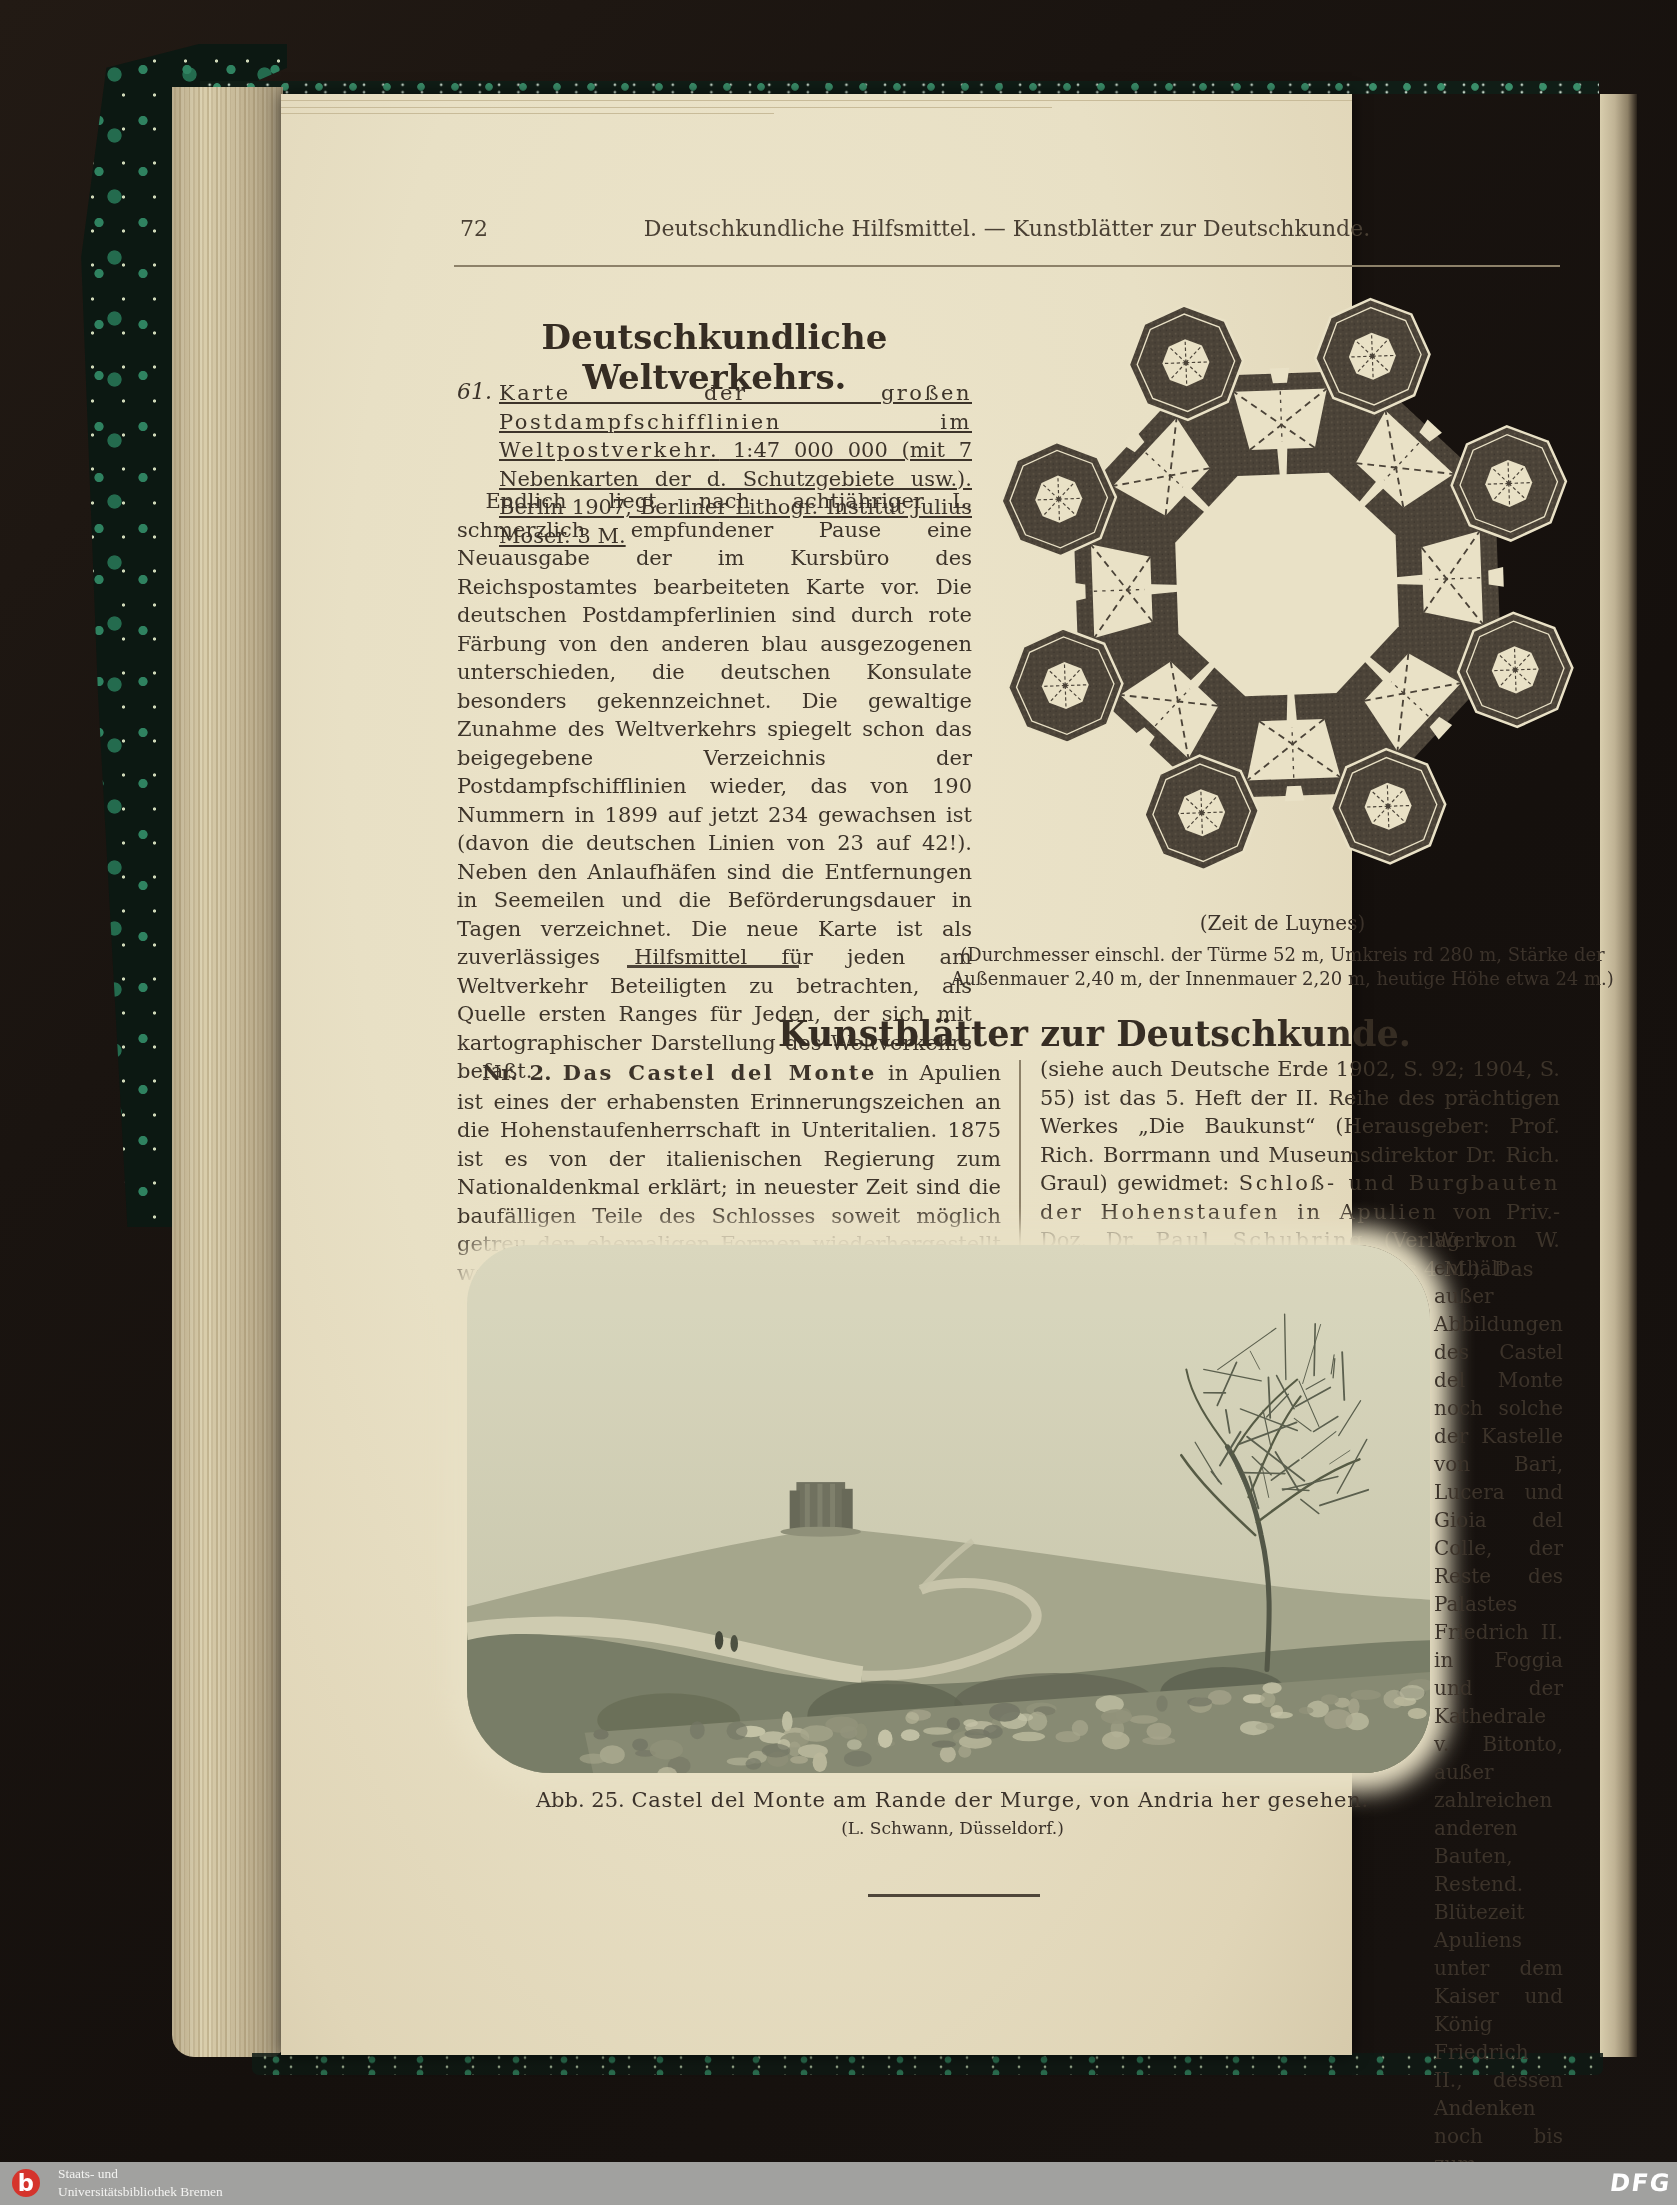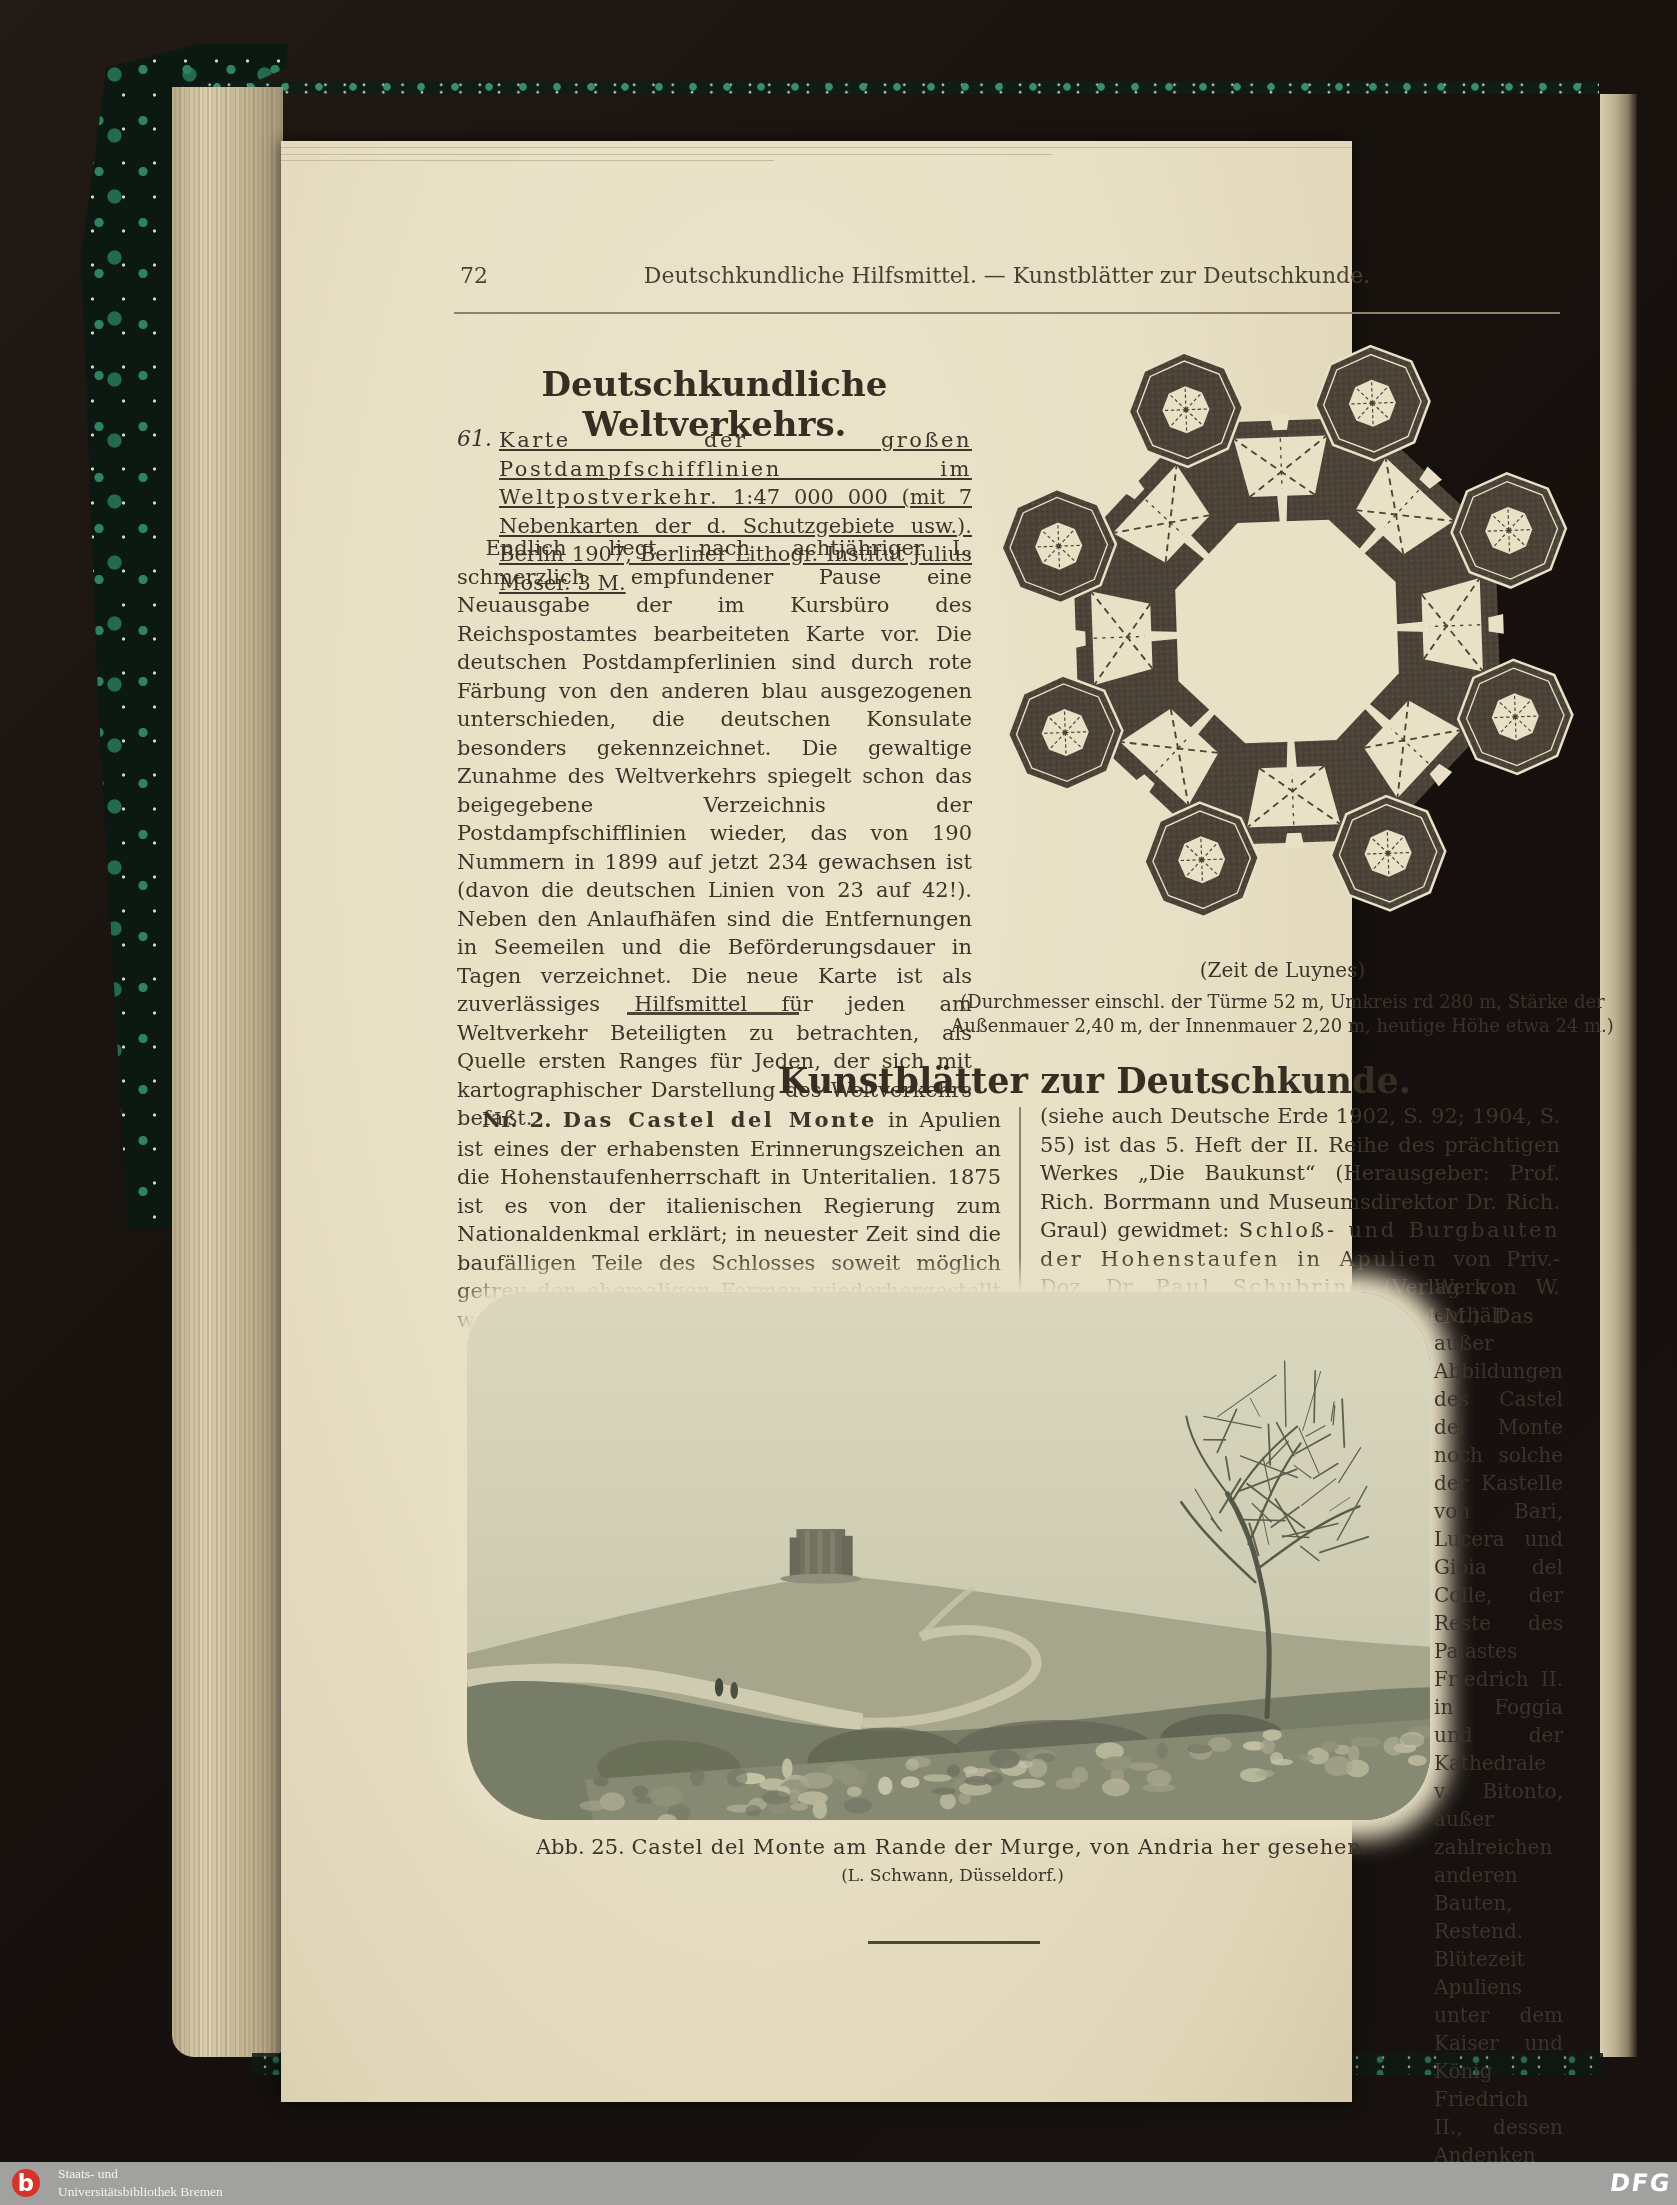--- a/index.html
+++ b/index.html
@@ -40,21 +40,20 @@
   #bottom-cover-edge{left:252px;top:2053px;width:1351px;height:22px;
     background-color:#0f1a14;
     background-image:radial-gradient(circle,#2d7a58 0 2.9px,transparent 3.8px),
       radial-gradient(circle,#aabf9f 0 1px,transparent 1.7px);
     background-size:48px 13.4px,26px 9.2px;opacity:.85;border-radius:0 0 6.7px 6.7px;}
   
   #page{
     left:281px;top:94px;width:1071px;height:1961px;
     background:radial-gradient(ellipse at 45% 32%,#ece4ca 0%,#e8e0c5 50%,#e0d5b7 85%,#d6caab 100%);
     box-shadow:0 0 15px rgba(0,0,0,.6);
-    margin-top:47px;
   }
   .sheetline{position:absolute;background:#c8bb99;height:0.8px;}
   
   #running-head{left:174px;top:122px;width:1104px;font-size:22px;color:#4a4034;}
   #running-no{position:absolute;left:5px;top:0;}
   #running-title{display:block;text-align:center;}
   #head-rule{left:173px;top:171px;width:1106px;height:1.7px;background:#8d8169;}
   #s1-heading{left:176px;top:223px;width:515px;text-align:center;font-size:34px;font-weight:bold;color:#362d23;}
   .body-text{font-size:21px;line-height:28.5px;text-align:justify;hyphens:auto;-webkit-hyphens:auto;color:#3d342a;}
   #s1-entry{left:176px;top:285px;width:515px;display:flex;}

